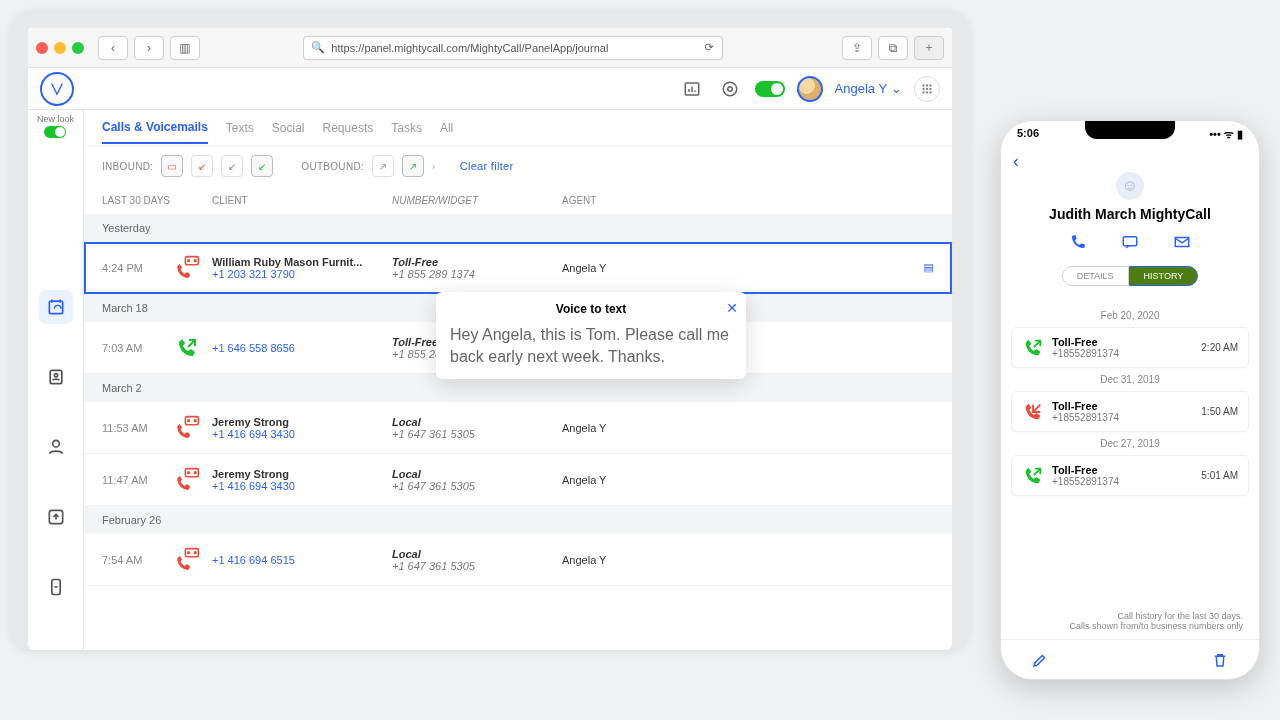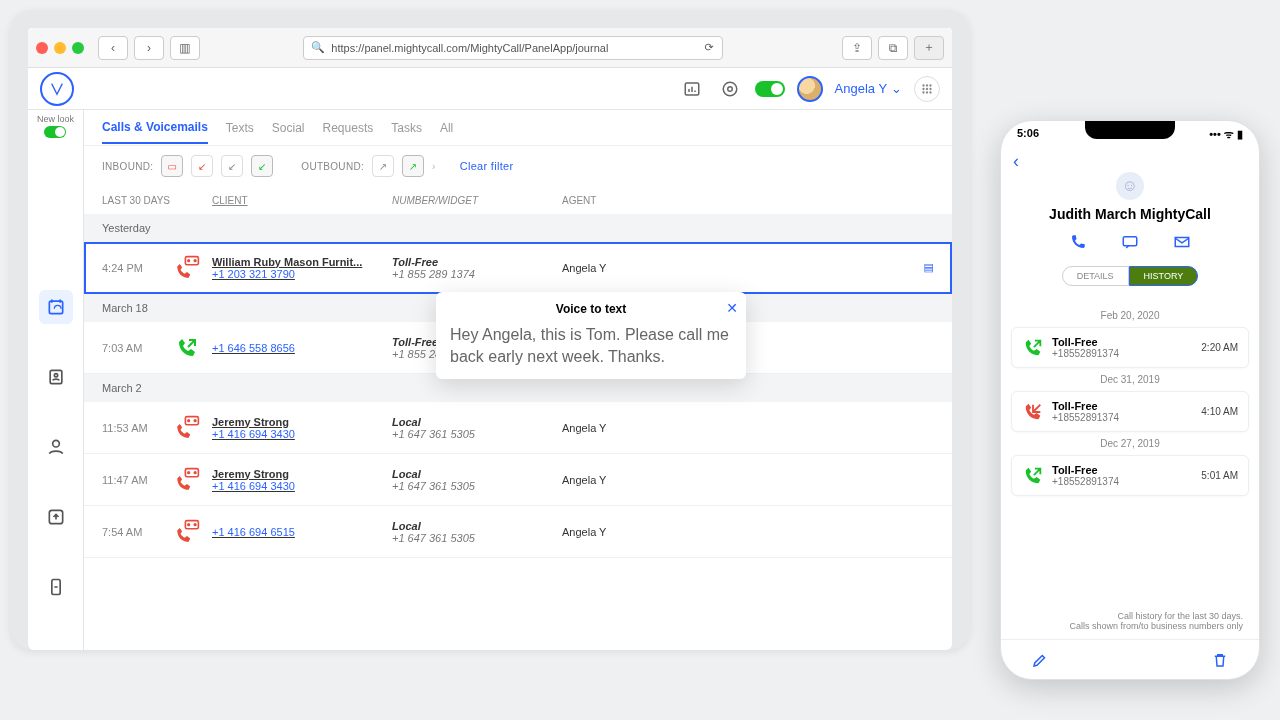--- a/index.html
+++ b/index.html
@@ -45,21 +45,21 @@
   .tabs { height: 36px; display:flex; align-items:center; gap:18px; padding: 0 18px; border-bottom:1px solid #eee; font-size:12px; }
   .tab { color:#9a9a9a; padding: 8px 0; }
   .tab.active { color:#2962ff; font-weight:600; border-bottom:2px solid #2962ff; }
 
   .filters { height: 40px; display:flex; align-items:center; gap:8px; padding: 0 18px; font-size:10px; color:#888; text-transform:uppercase; letter-spacing:.3px; }
   .fbtn { width:22px; height:22px; border:1px solid #ddd; border-radius:4px; display:flex; align-items:center; justify-content:center; }
   .fbtn.on { border-color:#bbb; background:#f7f7f7; }
   .clear { color:#2962ff; text-transform:none; font-size:11px; }
 
   .header { height: 28px; display:flex; padding: 0 18px; font-size:10px; color:#888; text-transform:uppercase; align-items:center; }
-  .c-time{width:70px;} .c-icon{width:40px;} .c-client{width:180px;text-decoration:underline;} .c-num{width:170px;font-style:italic;} .c-agent{flex:1;}
+  .c-time{width:70px;} .c-icon{width:40px;} .c-client{width:180px;} .c-num{width:170px;font-style:italic;} .c-agent{flex:1;}
 
   .list { flex:1; overflow:auto; position:relative; }
   .group { height:28px; background:#f2f4f6; display:flex; align-items:center; padding:0 18px; font-size:11px; color:#666; }
   .row { height:52px; display:flex; align-items:center; padding:0 18px; font-size:11px; color:#333; border-bottom:1px solid #f0f0f0; position:relative; }
   .row.sel { outline: 2px solid #2962ff; outline-offset:-2px; z-index:2; }
   .c-client .name { font-weight:600; max-width:170px; white-space:nowrap; overflow:hidden; text-overflow:ellipsis; }
   .c-client .link { color:#2962ff; }
   .c-num .lbl { font-weight:600; }
   .c-num .sub { color:#777; }
   .c-agent { display:flex; align-items:center; justify-content:space-between; }
@@ -335,20 +335,21 @@
       </div>
       <div class="c-num">
         <div class="lbl">Local</div>
         <div class="sub">+1 647 361 5305</div>
       </div>
       <div class="c-agent">
         <span>Angela Y</span>
 
       </div>
             </div>
+            <div class="group">February 26</div>
             <div class="row">
       <div class="c-time" style="color:#888">7:54 AM</div>
       <div class="c-icon">
                 <span class="callicon">
                   <svg width="26" height="26" viewBox="0 0 32 32">
                     <rect x="14" y="2" width="16" height="10" rx="2" fill="none" stroke="#e74c3c" stroke-width="2"></rect>
                     <circle cx="18" cy="7" r="2" fill="#e74c3c"></circle>
                     <circle cx="26" cy="7" r="2" fill="#e74c3c"></circle>
                     <path d="M4 14c0 8 6 14 14 14l2-4-4-3-3 2c-2-1-4-3-5-5l2-3-3-4z" fill="#e74c3c"></path>
                   </svg>
@@ -435,21 +436,21 @@
         <span class="picon">
           <svg width="24" height="24" viewBox="0 0 24 24">
             <path d="M4 6c0 8 6 14 14 14l2-4-4-3-3 2c-2-1-4-3-5-5l2-3-3-4z" fill="#e74c3c"></path>
             <path d="M20 4l-8 8M12 4v8h8" stroke="#e74c3c" stroke-width="2" fill="none"></path>
           </svg>
         </span>
     <div class="txt">
           <div class="ttl">Toll-Free</div>
     <div class="num">+18552891374</div>
         </div>
-    <div class="time">4:10 AM</div>
+    <div class="time">1:50 AM</div>
       </div>
       <div class="date">Dec 27, 2019</div>
       <div class="card">
         <span class="picon">
           <svg width="24" height="24" viewBox="0 0 24 24">
             <path d="M4 6c0 8 6 14 14 14l2-4-4-3-3 2c-2-1-4-3-5-5l2-3-3-4z" fill="#19c22a"></path>
             <path d="M14 4h6v6M20 4l-7 7" stroke="#19c22a" stroke-width="2" fill="none"></path>
           </svg>
         </span>
     <div class="txt">

